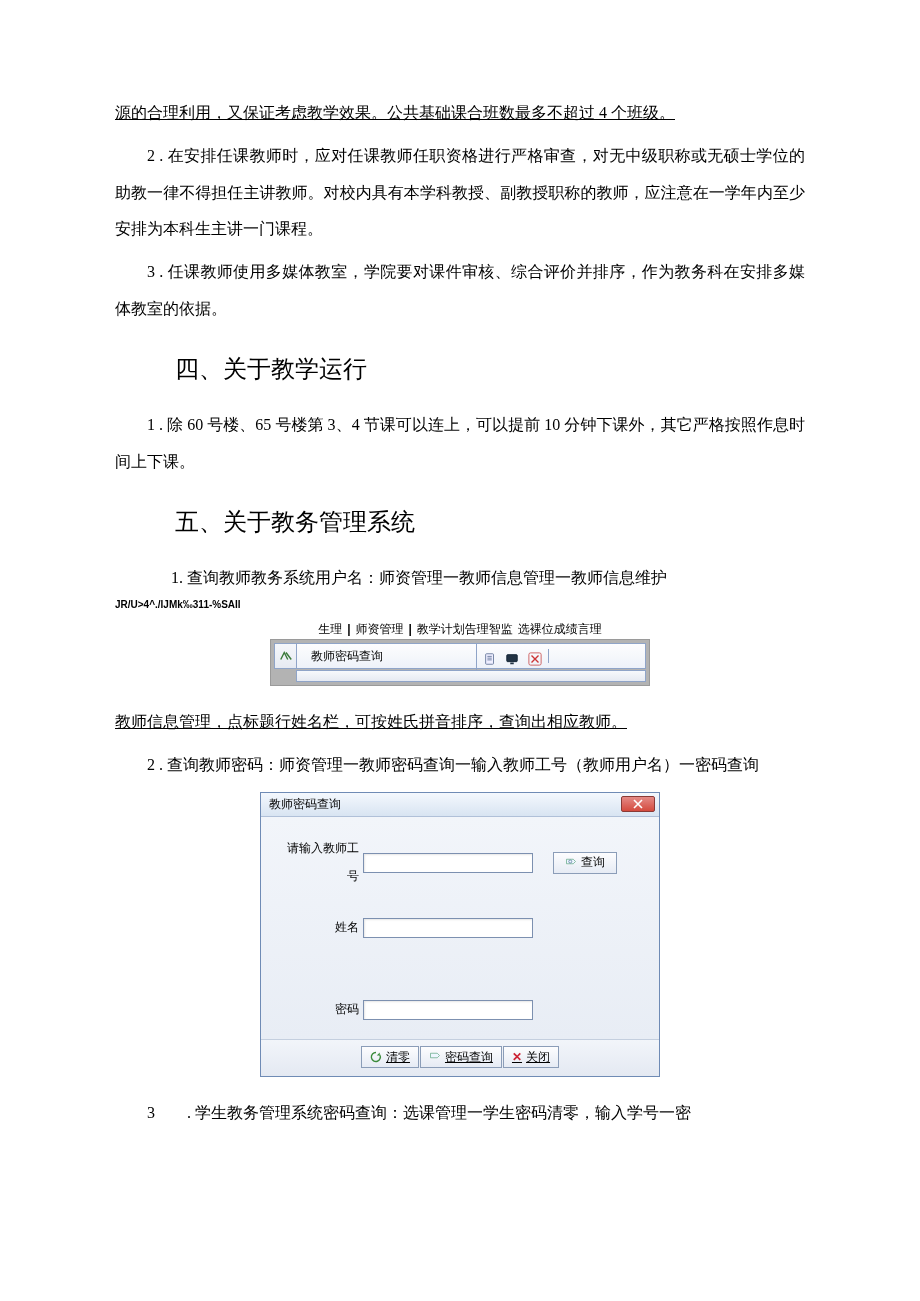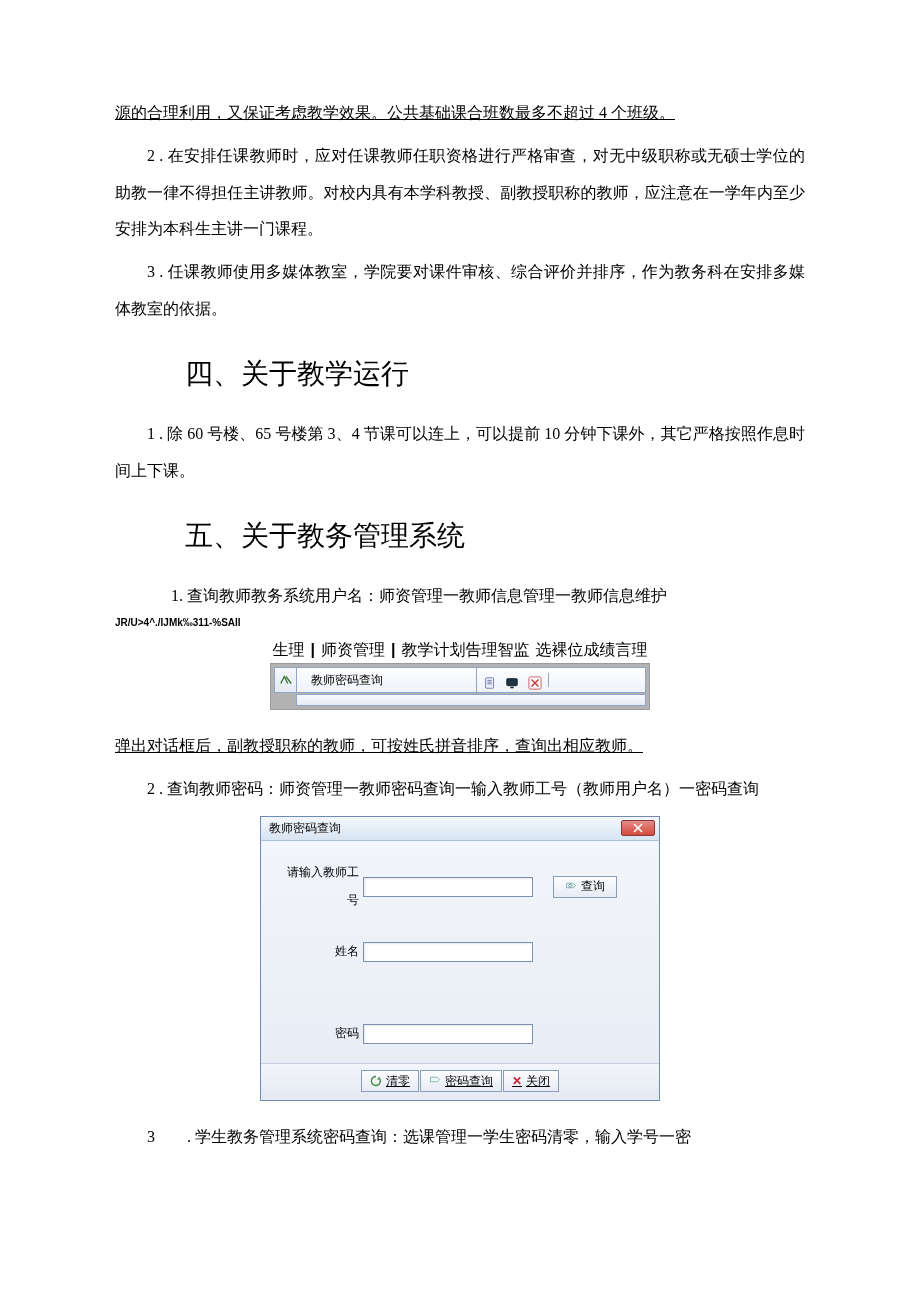--- a/index.html
+++ b/index.html
@@ -11,42 +11,42 @@
       font-size: 16px;
       line-height: 2.3;
       color: #000;
     }
     .para {
       text-align: justify;
       margin-bottom: 6px;
     }
     .indent { text-indent: 2em; }
     .heading {
-      font-size: 28px;
+      font-size: 24px;
       text-indent: 2.5em;
       margin-top: 14px;
       margin-bottom: 10px;
     }
     .noindent { text-indent: 0; text-decoration: underline; }
     .garbled {
       font-family: Arial, sans-serif;
       font-size: 10px;
       font-weight: bold;
       line-height: 1.2;
       margin-top: -4px;
       margin-bottom: 10px;
     }
     
     .ui-menu-wrap {
       width: 380px;
       margin: 4px auto 18px auto;
     }
     .ui-menu-tabs {
       font-family: "SimSun", serif;
-      font-size: 16px;
+      font-size: 12px;
       text-align: center;
       line-height: 1.4;
       padding-bottom: 2px;
     }
     .ui-menu-tabs span { margin: 0 1px; }
     .ui-menu-tabs .sep { font-family: Arial; font-weight: bold; }
     .ui-menu-box {
       background: #b3b3b3;
       border: 1px solid #9a9a9a;
       padding: 3px 3px 16px 3px;
@@ -248,21 +248,21 @@
               </svg>
           </span>
         </div>
         <div class="ui-menu-blank"></div>
       </div>
     </div>
     <div class="ui-menu-bottom"></div>
   </div>
 </div>
 
-<p class="para noindent">弹出对话框后，副教授职称的教师，可按姓氏拼音排序，查询出相应教师。</p>
+<p class="para noindent">教师信息管理，点标题行姓名栏，可按姓氏拼音排序，查询出相应教师。</p>
 
 <p class="para indent">2 . 查询教师密码：师资管理一教师密码查询一输入教师工号（教师用户名）一密码查询</p>
 
 <div class="ui-dialog-wrap">
   <div class="ui-dialog-title">
     <span>教师密码查询</span>
     <span class="ui-close">
       <svg width="10" height="10" viewBox="0 0 10 10">
           <path d="M1 1l8 8M9 1l-8 8" stroke="#fff" stroke-width="1.6"></path>
         </svg>

